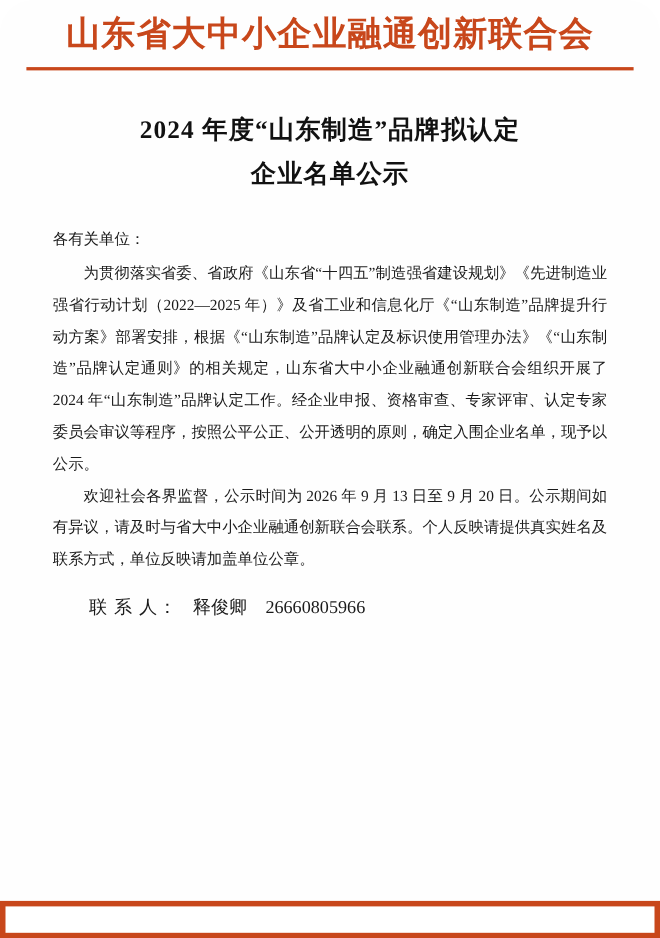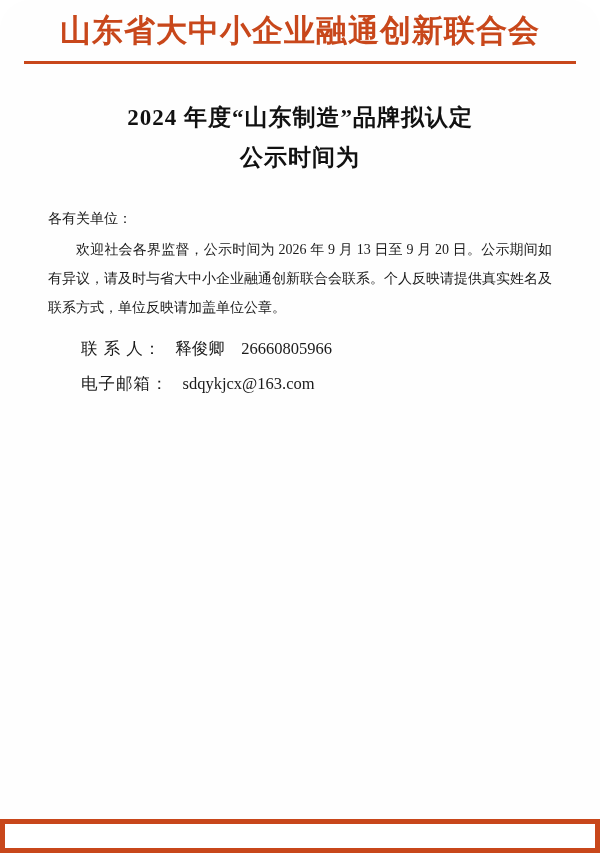--- a/index.html
+++ b/index.html
@@ -107,34 +107,32 @@
 
 <div class="page">
 
   <div class="letterhead">
     <div class="org-name">山东省大中小企业融通创新联合会</div>
   </div>
   <div class="rule-thick"></div>
 
   <div class="doc-title">
     <span class="line">2024 年度“山东制造”品牌拟认定</span>
-    <span class="line">公示时间为</span>
+    <span class="line">企业名单公示</span>
   </div>
 
   <div class="body-wrap">
     <div class="salutation">各有关单位：</div>
+    <div class="para">为贯彻落实省委、省政府《山东省“十四五”制造强省建设规划》《先进制造业强省行动计划（2022—2025 年）》及省工业和信息化厅《“山东制造”品牌提升行动方案》部署安排，根据《“山东制造”品牌认定及标识使用管理办法》《“山东制造”品牌认定通则》的相关规定，山东省大中小企业融通创新联合会组织开展了 2024 年“山东制造”品牌认定工作。经企业申报、资格审查、专家评审、认定专家委员会审议等程序，按照公平公正、公开透明的原则，确定入围企业名单，现予以公示。</div>
     <div class="para">欢迎社会各界监督，公示时间为 2026 年 9 月 13 日至 9 月 20 日。公示期间如有异议，请及时与省大中小企业融通创新联合会联系。个人反映请提供真实姓名及联系方式，单位反映请加盖单位公章。</div>
   </div>
 
   <div class="contacts">
     <div class="contact-row">
       <span class="contact-label">联 系 人：</span><span class="contact-value">释俊卿　26660805966</span>
-    </div>
-    <div class="contact-row">
-      <span class="contact-label">电子邮箱：</span><span class="contact-value">sdqykjcx@163.com</span>
     </div>
   </div>
 
   <div class="bottom-bar">
     <div class="bottom-inner"></div>
   </div>
 
 </div>
 
 </body></html>

